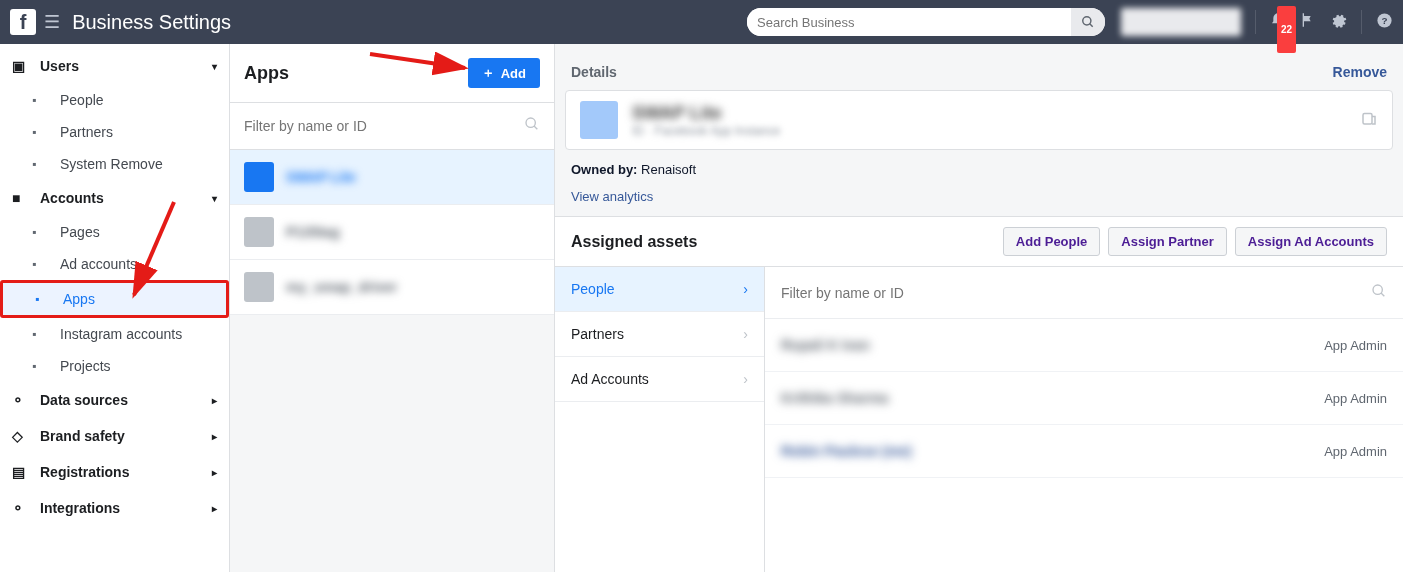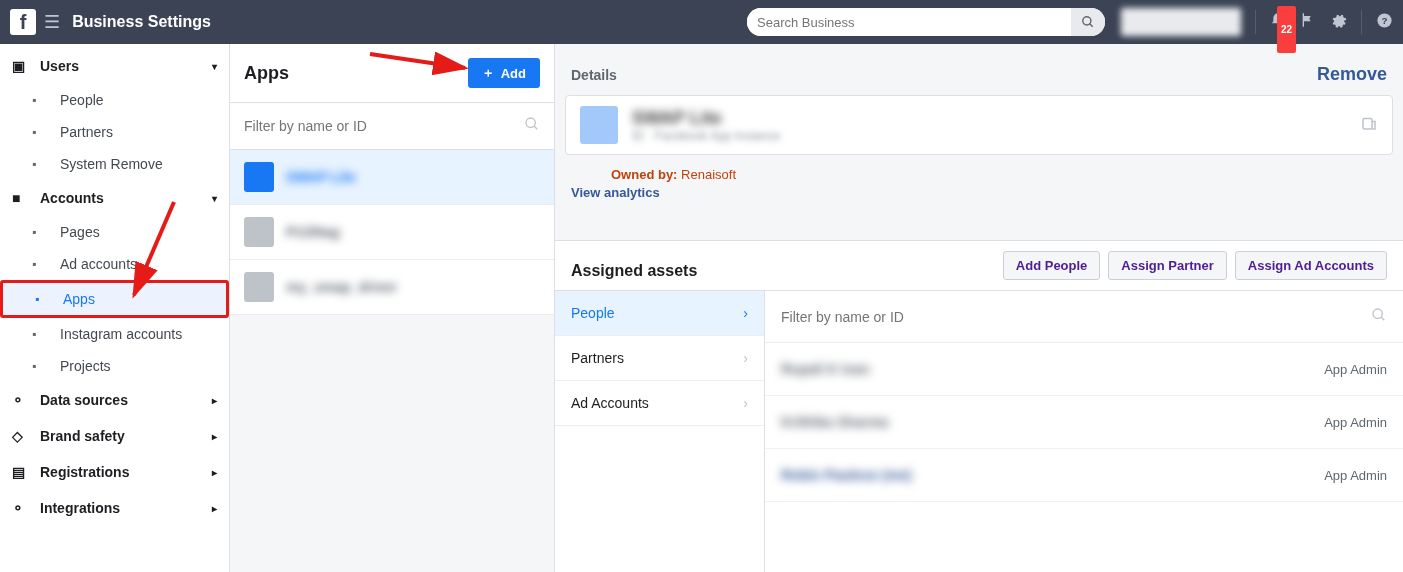--- a/index.html
+++ b/index.html
@@ -2,21 +2,21 @@
 <html><head>
 <meta charset="utf-8">
 <style>
 * { box-sizing: border-box; margin: 0; padding: 0; }
 body { font-family: Helvetica, Arial, sans-serif; font-size: 14px; color: #1c1e21; background: #f5f6f7; width: 1403px; height: 572px; overflow: hidden; }
 
 
 .topbar { height: 44px; background: #3b4354; display: flex; align-items: center; padding: 0 10px; color: #fff; }
 .topbar .fb-logo { width: 26px; height: 26px; background: #fff; border-radius: 3px; display: flex; align-items: center; justify-content: center; color: #3b4354; font-weight: bold; font-size: 20px; margin-right: 8px; }
 .topbar .hamburger { font-size: 18px; margin-right: 12px; cursor: pointer; color: #bfc6d2; }
-.topbar .title { font-size: 16px; font-weight: 700; }
+.topbar .title { font-size: 20px; font-weight: 400; }
 .topbar .spacer { flex: 1; }
 .topbar .search-box { width: 358px; height: 28px; background: #fff; border-radius: 14px; display: flex; overflow: hidden; }
 .topbar .search-box input { border: none; flex: 1; padding: 0 10px; font-size: 13px; outline: none; }
 .topbar .search-box .sbtn { width: 34px; background: #e9eaed; display:flex; align-items:center; justify-content:center; color:#606770; }
 .topbar .right-icons { display: flex; align-items: center; gap: 14px; margin-left: 16px; }
 .topbar .user-chip { width: 120px; height: 28px; background: #e9eaed; border-radius: 2px; filter: blur(3px); }
 .topbar .icon { color: #bfc6d2; font-size: 16px; position: relative; cursor:pointer; }
 .topbar .badge { position: absolute; top: -6px; right: -10px; background: #fa3e3e; color: #fff; font-size: 10px; padding: 18px 4px; border-radius: 2px; font-weight: bold; }
 .topbar .divider { width: 1px; height: 24px; background: #555c6b; }
 
@@ -51,31 +51,31 @@
 .midcol .row.sel { background: #e7f3ff; }
 .midcol .row .thumb { width: 30px; height: 30px; background: #bec3c9; border-radius: 3px; }
 .midcol .row.sel .thumb { background: #1877f2; }
 .midcol .row .lbl { color: #606770; filter: blur(4px); font-weight: 600; font-size: 14px; }
 .midcol .row.sel .lbl { color: #1877f2; }
 
 
 .detail { flex: 1; display: flex; flex-direction: column; overflow: hidden; background: #f5f6f7; }
 .detail .dhdr { display: flex; align-items: center; padding: 20px 16px 4px; }
 .detail .dhdr .dtitle { font-size: 14px; font-weight: 600; color: #606770; }
-.detail .dhdr .remove { margin-left: auto; color: #365899; font-weight: 600; font-size: 18px; cursor: pointer; }
+.detail .dhdr .remove { margin-left: auto; color: #365899; font-weight: 600; font-size: 14px; cursor: pointer; }
 .detail .card { margin: 6px 10px; background: #fff; border: 1px solid #dddfe2; border-radius: 4px; padding: 10px 14px; display: flex; align-items: center; gap: 14px; }
 .detail .card .cthumb { width: 38px; height: 38px; background: #1877f2; border-radius: 3px; opacity: 0.4; }
 .detail .card .ctext .t1 { font-weight: 700; font-size: 18px; filter: blur(4px); color: #444; }
 .detail .card .ctext .t2 { font-size: 12px; color: #8d949e; filter: blur(3px); }
 .detail .card .share { margin-left: auto; color: #bec3c9; font-size: 18px; cursor: pointer; }
 .detail .meta { padding: 6px 16px 12px; font-size: 13px; }
-.detail .meta .o1 { color: #c2410c; margin-left: 40px; }
+.detail .meta .o1 { color: #0f172a; }
 .detail .meta .o1 b { font-weight: 600; }
-.detail .meta .link { color: #365899; cursor: pointer; display: inline-block; margin-top: 3px; font-weight: bold; }
-.detail .assets-hdr { display: flex; align-items: flex-end; padding: 10px 16px; border-top: 1px solid #dddfe2; border-bottom: 1px solid #dddfe2; background: #fff; margin-top: 28px; }
+.detail .meta .link { color: #365899; cursor: pointer; display: inline-block; margin-top: 12px; }
+.detail .assets-hdr { display: flex; align-items: center; padding: 10px 16px; border-top: 1px solid #dddfe2; border-bottom: 1px solid #dddfe2; background: #fff; }
 .detail .assets-hdr h3 { font-size: 16px; font-weight: 600; }
 .detail .assets-hdr .btns { margin-left: auto; display: flex; gap: 8px; }
 .detail .assets-hdr .btns button { background: #f5f6f7; border: 1px solid #ccd0d5; padding: 6px 12px; border-radius: 3px; font-size: 13px; font-weight: 600; cursor: pointer; color: #4c1d95; }
 .detail .lower { display: flex; flex: 1; overflow: hidden; }
 .detail .tabs { width: 210px; background: #fff; border-right: 1px solid #dddfe2; }
 .detail .tabs .tab { display: flex; align-items: center; padding: 14px 16px; border-bottom: 1px solid #ebedf0; cursor: pointer; font-size: 14px; }
 .detail .tabs .tab .chv { margin-left: auto; color: #bec3c9; font-size: 14px; }
 .detail .tabs .tab.active { background: #e7f3ff; color: #1877f2; }
 .detail .tabs .tab.active .chv { color: #1877f2; }
 .detail .rcol { flex: 1; background: #fff; display: flex; flex-direction: column; }

